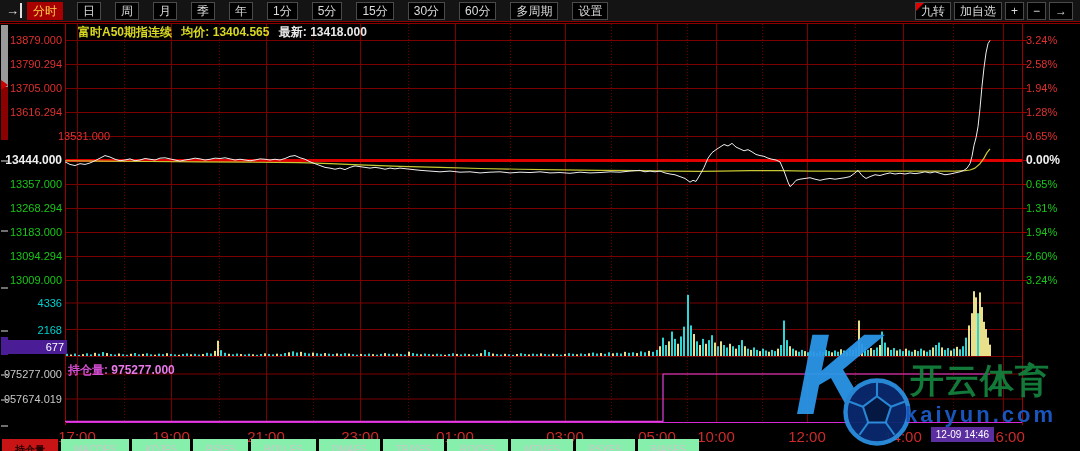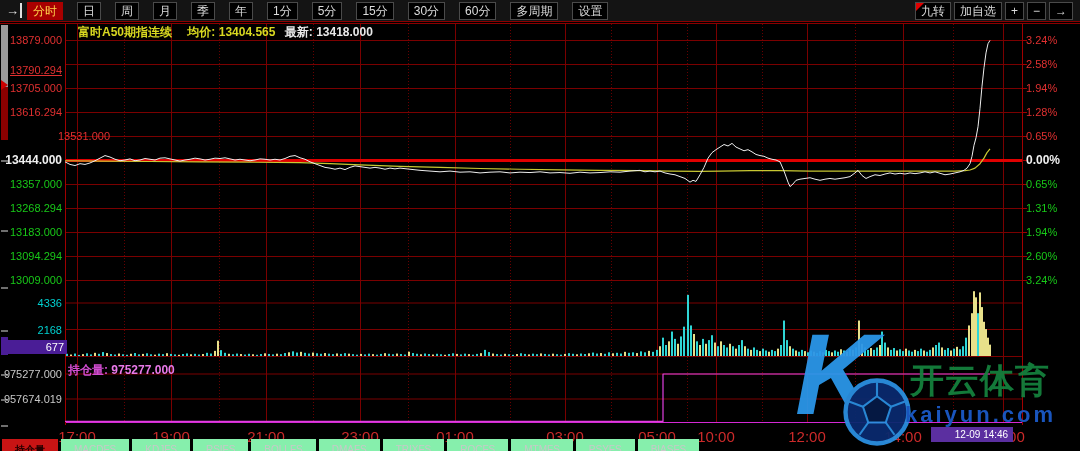--- a/index.html
+++ b/index.html
@@ -30,21 +30,21 @@
   .axlbl.cy{color:#00cfcf;}
   .axlbl.gray{color:#c8c8c8;}
   .timelbl{position:absolute;top:428px;font-size:15px;color:#cc2a2a;transform:translateX(-50%);white-space:nowrap;}
   .hdr{position:absolute;left:78px;top:24px;font-size:12px;font-weight:bold;z-index:3;white-space:nowrap;}
   .hdr .inst,.hdr .avg{color:#d8d820;} .hdr .last{color:#e8e8e8;}
   .oi-lbl{position:absolute;left:68px;top:362px;font-size:12px;font-weight:bold;color:#d24dd2;z-index:3;}
   .oi-lbl .val{color:#e879e8;}
   .vol-cur{position:absolute;left:6px;top:340px;width:58px;height:14px;background:#4a1d96;
            color:#fff;font-size:11px;line-height:14px;text-align:right;padding-right:3px;z-index:3;}
   .time-cur{position:absolute;left:931px;top:427px;width:63px;height:15px;background:#5b2fa0;
-           color:#fff;font-size:10px;line-height:15px;text-align:center;z-index:5;padding-left:19px;}
+           color:#fff;font-size:10px;line-height:15px;text-align:center;z-index:5;}
   
   .ind-tabs{position:absolute;left:0;top:439px;right:0;height:12px;display:flex;gap:3px;
             padding-left:2px;z-index:6;align-items:stretch;}
   .ind-tab{font-size:10px;color:#c8c8c8;border:6px solid #86efac;background:#000;
            line-height:10px;padding:0 7px;white-space:nowrap;}
   .ind-tab.active{background:#c81414;color:#2a0000;border-color:#c81414;font-weight:bold;}
   
   .watermark{position:absolute;left:780px;top:332px;width:300px;height:118px;z-index:4;opacity:.95;}
   .wm-k{position:absolute;left:15px;top:-8px;font-size:115px;line-height:100px;
         font-style:italic;font-weight:bold;color:#2b96e8;}
@@ -386,21 +386,21 @@
         <rect x="987" y="337.6651291512915" width="2" height="18.334870848708476" fill="#e8e08a"></rect>
         <rect x="989" y="344.64460332103323" width="2" height="11.35539667896677" fill="#e8e08a"></rect>
         <polyline points="65,421.4024825681514 663,421.4024825681514 663,374 990,374" fill="none" stroke="#e040e0" stroke-width="1.2" stroke-linejoin="round"></polyline>
         <polyline points="65,160.73846 100,161.10769 150,161.47692 200,161.84615 250,162.21538 300,162.58461 330,163.6923 360,164.79999 400,166.27691 440,167.3846 480,168.49229 520,169.23075 560,169.96921 600,170.33844 640,170.70767 670,171.0769 700,171.44613 720,171.0769 750,170.70767 780,170.70767 810,171.0769 840,171.0769 870,171.0769 900,171.0769 930,171.0769 955,171.0769 965,170.70767 970,169.96921 975,168.12306 980,163.6923 984,158.15385 987,152.6154 990,148.9231" fill="none" stroke="#c8c832" stroke-width="1.2" stroke-linejoin="round"></polyline>
         <polyline points="65,161.84615 70,164.43076 75,165.53845 80,163.6923 85,164.43076 90,162.95384 95,160.73846 100,158.15385 105,155.56924 110,157.04616 115,159.26154 120,160.73846 125,160 130,158.89231 135,160.73846 140,160 145,158.52308 150,159.26154 155,160 160,158.15385 165,157.78462 170,158.89231 175,160 180,161.10769 185,160 190,159.26154 195,158.15385 200,158.89231 205,160 210,159.26154 215,158.15385 220,158.52308 225,157.78462 230,158.89231 235,160 240,159.26154 245,160 250,160.73846 255,160 260,158.89231 265,159.26154 270,160 275,159.26154 280,160 285,158.52308 290,156.3077 295,155.56924 300,157.78462 305,159.26154 310,161.84615 315,163.6923 320,165.53845 325,167.3846 330,168.12306 335,169.23075 340,168.12306 345,169.59998 350,167.3846 355,165.90768 360,166.64614 365,167.3846 370,168.12306 375,167.3846 380,168.12306 385,169.23075 390,168.12306 395,168.86152 400,168.12306 410,169.23075 420,170.33844 430,171.0769 440,171.81536 450,171.0769 460,172.18459000000001 470,171.81536 480,172.92305 490,172.18459000000001 500,171.81536 510,172.92305 520,172.18459000000001 530,172.55382 540,171.81536 550,172.92305 560,172.55382 570,173.29228 580,172.18459000000001 590,172.92305 600,172.55382 610,171.81536 620,172.18459000000001 630,171.0769 640,170.33844 645,171.81536 650,171.0769 655,171.81536 660,171.0769 665,172.92305 670,174.03074 675,174.7692 680,176.61535 685,178.4615 690,182.1538 693,180.30765 696,181.41534000000001 700,174.7692 704,167.3846 708,158.15385 712,152.6154 716,149.66156 720,147.07695 724,144.49234 728,145.96926 732,143.38465 736,147.07695 740,148.9231 744,150.76925 748,149.66156 752,151.87694 756,154.46155 760,155.56924 764,156.3077 768,158.15385 772,159.26154 776,160 780,161.84615 784,171.0769 788,182.1538 790,186.58456 793,183.99995 796,180.30765 800,179.19996 805,178.4615 810,177.72304 815,179.19996 820,180.30765 825,179.19996 830,178.4615 835,179.19996 840,178.4615 845,177.72304 850,176.61535 855,172.92305 858,170.33844 862,175.50766 866,178.4615 870,176.61535 875,174.7692 880,175.50766 885,174.03074 890,172.92305 895,174.03074 900,173.29228 905,174.03074 910,172.92305 915,173.66151 920,172.92305 925,171.81536 930,172.92305 935,171.81536 940,173.29228 945,174.7692 950,174.03074 955,172.92305 960,171.81536 964,170.33844 967,168.12306 970,163.6923 972,156.3077 974,145.2308 976,137.8462 978,126.76929999999999 980,108.3078 982,86.154 984,67.6925 986,52.9233 988,43.69255 990,40.36947999999998" fill="none" stroke="#eeeeee" stroke-width="1" stroke-linejoin="round"></polyline>
       </svg>
   </div>
 
   <div id="labels">
       <div class="axlbl left tone-up" style="top: 34px;">13879.000</div>
-      <div class="axlbl left tone-up" style="top: 64px; text-decoration: underline;">13790.294</div>
+      <div class="axlbl left tone-up" style="top: 58px;">13790.294</div>
       <div class="axlbl left tone-up" style="top: 82px;">13705.000</div>
       <div class="axlbl left tone-up" style="top: 106px;">13616.294</div>
       <div class="axlbl left tone-up" style="top: 130px; margin-left: 48px;">13531.000</div>
       <div class="axlbl left tone-flat" style="top: 154px;">13444.000</div>
       <div class="axlbl left tone-down" style="top: 178px;">13357.000</div>
       <div class="axlbl left tone-down" style="top: 202px;">13268.294</div>
       <div class="axlbl left tone-down" style="top: 226px;">13183.000</div>
       <div class="axlbl left tone-down" style="top: 250px;">13094.294</div>
       <div class="axlbl left tone-down" style="top: 274px;">13009.000</div>
       <div class="axlbl right tone-up" style="top: 34px;">3.24%</div>
@@ -452,21 +452,21 @@
         <span class="tb-btn badge">九转</span>
         <span class="tb-btn">加自选</span>
         <span class="tb-btn">+</span>
         <span class="tb-btn">−</span>
         <span class="tb-btn"><span class="arrbar">→</span></span>
       </span>
   </div>
 
   <div class="hdr">
     <span class="inst">富时A50期指连续</span>
-    <span class="avg" style="margin-left:12px;">均价:</span>
+    <span class="avg" style="margin-left:6px;">均价:</span>
     <span class="avg">13404.565</span>
     <span class="last" style="margin-left:6px;">最新:</span>
     <span class="last">13418.000</span>
   </div>
 
   <div class="vol-cur">677</div>
 
   <div class="oi-lbl">
     <span>持仓量:</span>
     <span class="val">975277.000</span>

